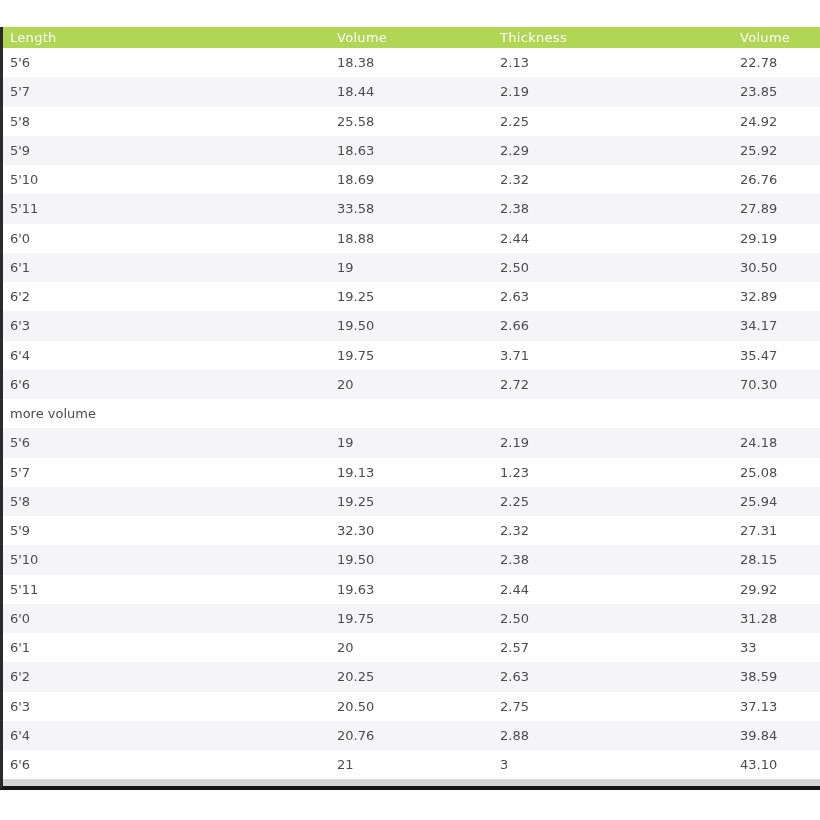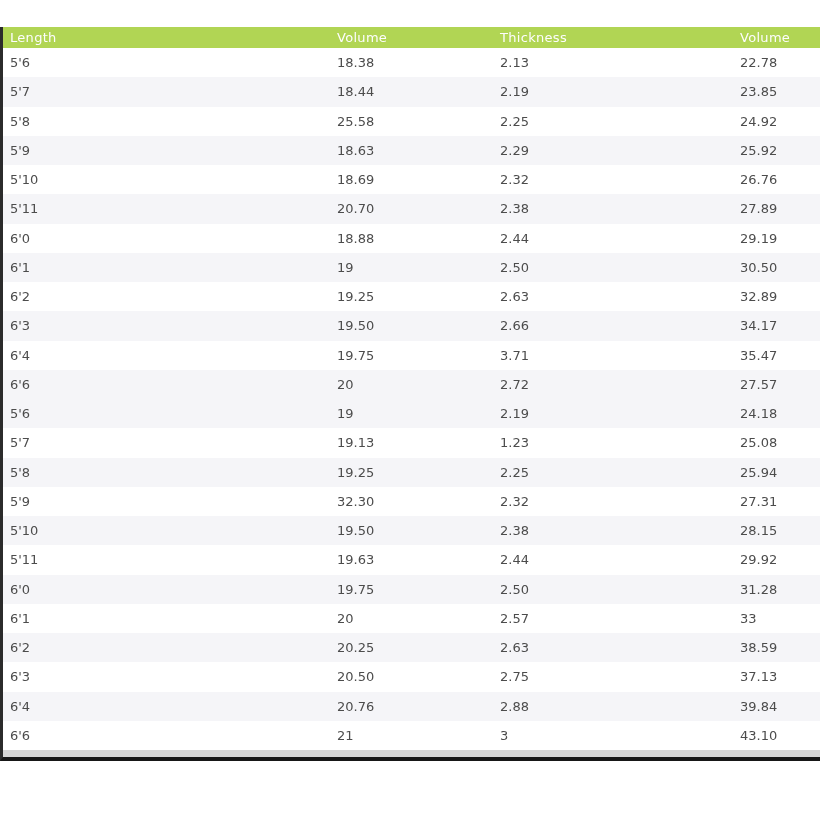--- a/index.html
+++ b/index.html
@@ -105,21 +105,21 @@
           <td>25.92</td>
         </tr>
         <tr>
           <td>5'10</td>
           <td>18.69</td>
           <td>2.32</td>
           <td>26.76</td>
         </tr>
         <tr class="stripe">
           <td>5'11</td>
-          <td>20.70</td>
+          <td>33.58</td>
           <td>2.38</td>
           <td>27.89</td>
         </tr>
         <tr>
           <td>6'0</td>
           <td>18.88</td>
           <td>2.44</td>
           <td>29.19</td>
         </tr>
         <tr class="stripe">
@@ -143,21 +143,24 @@
         <tr>
           <td>6'4</td>
           <td>19.75</td>
           <td>3.71</td>
           <td>35.47</td>
         </tr>
         <tr class="stripe">
           <td>6'6</td>
           <td>20</td>
           <td>2.72</td>
-          <td>27.57</td>
+          <td>70.30</td>
+        </tr>
+        <tr>
+          <td colspan="4">more volume</td>
         </tr>
         <tr class="stripe">
           <td>5'6</td>
           <td>19</td>
           <td>2.19</td>
           <td>24.18</td>
         </tr>
         <tr>
           <td>5'7</td>
           <td>19.13</td>

